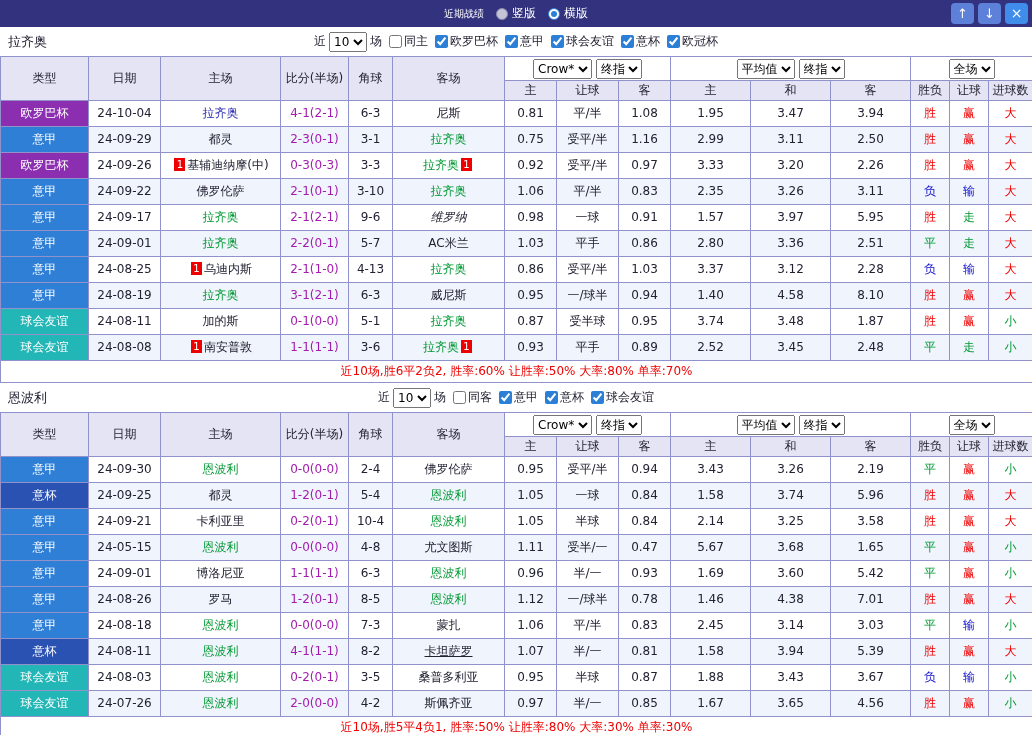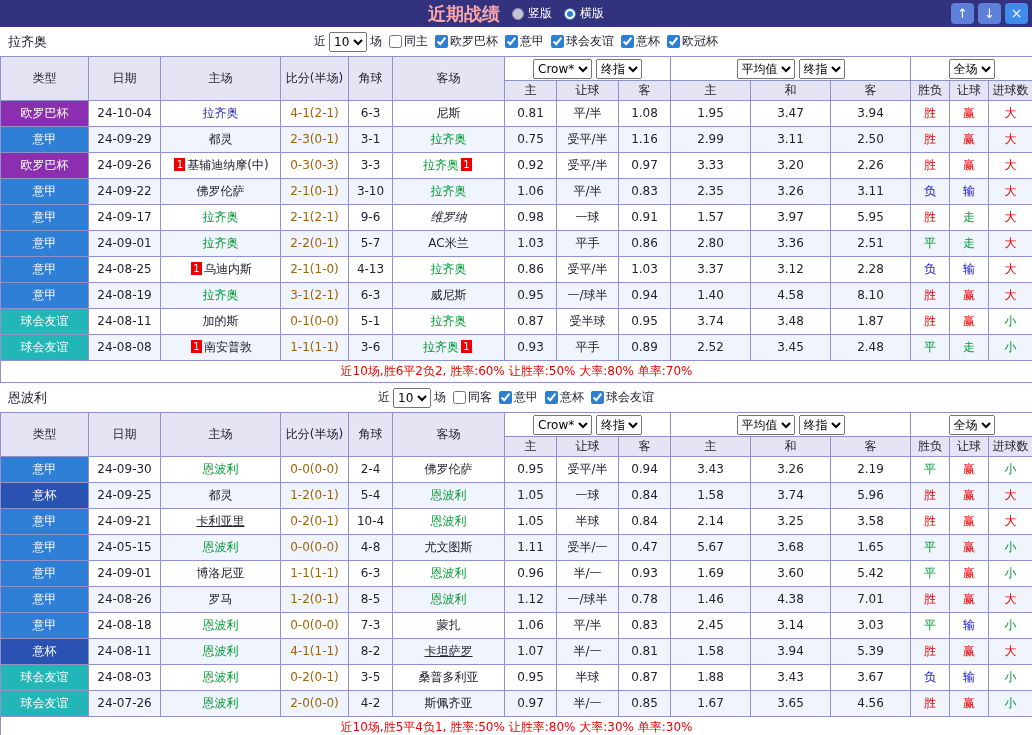--- a/index.html
+++ b/index.html
@@ -8,21 +8,21 @@
     width:1032px; height:735px; overflow:hidden;
     font-family:"DejaVu Sans","Liberation Sans",sans-serif;
     font-size:12px; color:#222233; background:#fff;
   }
   
   .topbar { position:relative; height:27px; background:#32327f; }
   .topbar-center {
     position:absolute; left:50%; top:0; transform:translateX(-50%);
     height:27px; display:flex; align-items:center; gap:12px; white-space:nowrap;
   }
-  .tb-title { color:#fca5a5; font-weight:bold; font-size:18px; }
+  .tb-title { color:#ffffff; font-weight:normal; font-size:10px; }
   .radio-opt { display:flex; align-items:center; gap:4px; color:#fff; cursor:pointer; font-size:12px; }
   .rdot { width:12px; height:12px; border-radius:50%; background:#c4c4d6; border:1px solid #8a8ab0; position:relative; }
   .rdot.sel { background:#fff; border:1px solid #2b7fd6; }
   .rdot.sel::after { content:""; position:absolute; left:2px; top:2px; width:6px; height:6px; border-radius:50%; background:#2b7fd6; }
   .topbar-right { position:absolute; right:4px; top:3px; display:flex; gap:4px; }
   .sqbtn {
     width:23px; height:21px; border:none; border-radius:4px; padding:0;
     background:#5d80d8; color:#fff; font-size:13px; line-height:21px; cursor:pointer;
     font-family:inherit;
   }
@@ -42,21 +42,21 @@
   }
   .rtable thead th.span2 { background:#e4e4f4; }
   .rtable thead tr.selrow th { height:24px; background:#fff; }
   .rtable thead tr.selrow th.span2 { background:#e4e4f4; }
   .rtable thead tr.labrow th { height:20px; background:#e4e4f4; }
   .selbox { display:flex; justify-content:center; align-items:center; gap:4px; }
   .selbox select { font-size:12px; height:20px; font-family:inherit; }
   .rtable tbody td { height:25px; line-height:25px; }
   .rtable tbody tr:nth-child(even) td { background:#f0f4fc; }
   td.league { color:#fff; }
-  td.score { color:#a16207; }
+  td.score { color:#a21caf; }
   .badge1 {
     display:inline-block; background:#ee0000; color:#fff; width:11px; height:13px;
     line-height:13px; font-size:10px; margin:0 2px; vertical-align:1px; text-align:center;
   }
   td.summary { height:21px; line-height:21px; color:#ee0000; background:#fff; }
 </style>
 </head>
 <body>
 
 <div class="topbar">
@@ -456,21 +456,21 @@
           <td>1.58</td>
           <td>3.74</td>
           <td>5.96</td>
           <td style="color: rgb(238, 0, 0);">胜</td>
           <td style="color: rgb(238, 0, 0);">赢</td>
           <td style="color: rgb(238, 0, 0);">大</td>
         </tr>
         <tr>
           <td class="league" style="background: rgb(47, 127, 214);">意甲</td>
           <td>24-09-21</td>
-          <td><span style="color: rgb(34, 34, 51); text-decoration: underline;">卡利亚里</span></td>
+          <td><span style="color: rgb(34, 34, 51);">卡利亚里</span></td>
           <td class="score">0-2(0-1)</td>
           <td>10-4</td>
           <td><span style="color: rgb(0, 153, 51);">恩波利</span></td>
           <td>1.05</td>
           <td>半球</td>
           <td>0.84</td>
           <td>2.14</td>
           <td>3.25</td>
           <td>3.58</td>
           <td style="color: rgb(238, 0, 0);">胜</td>

